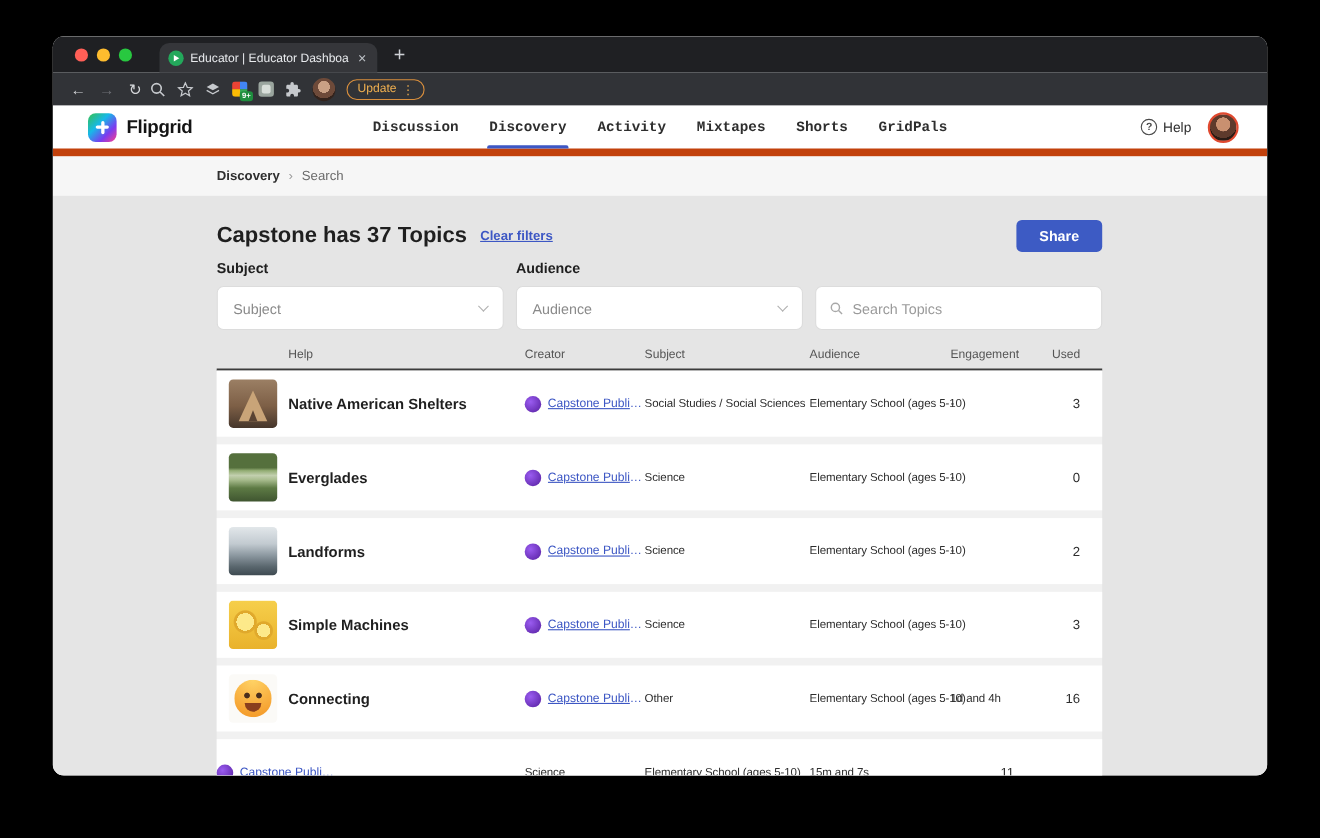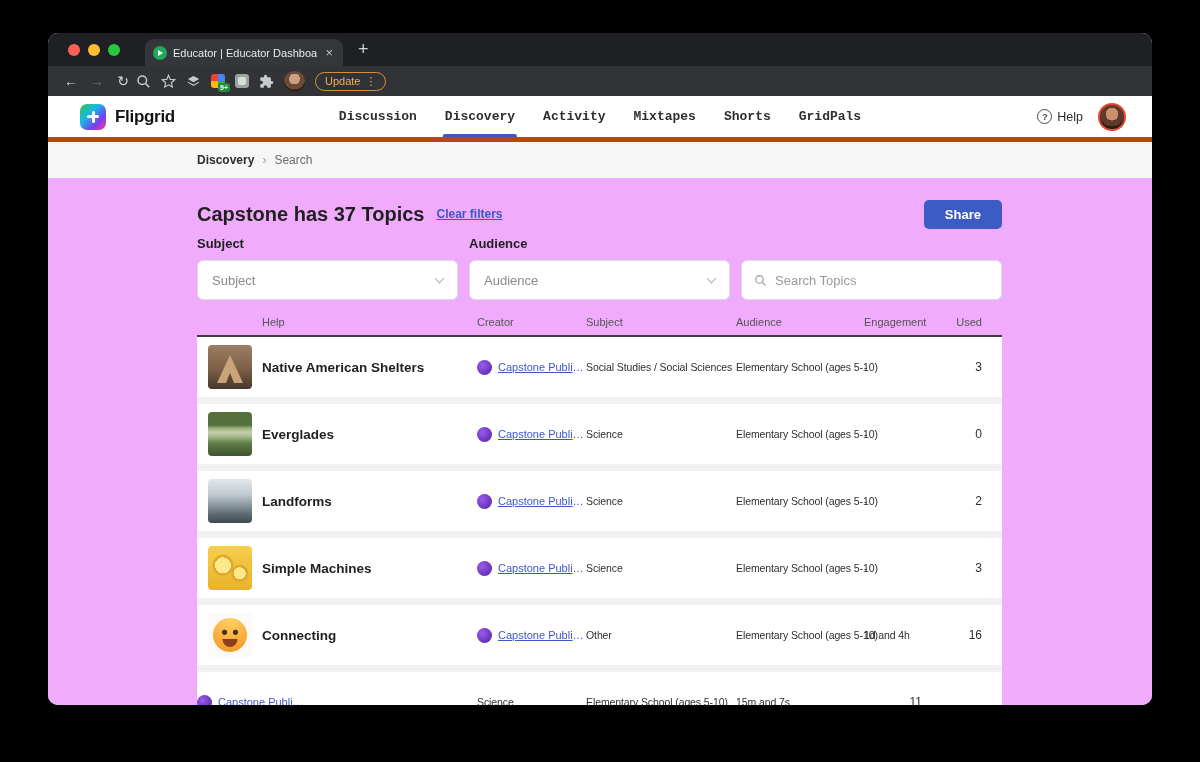--- a/index.html
+++ b/index.html
@@ -56,21 +56,21 @@
   .ext-box::after{ content:""; position:absolute; left:3px; top:3px; right:3px; bottom:3px; border-radius:2px; background:#d8ded9; }
   .chrome-avatar { width:21px; height:21px; border-radius:50%;
     background:radial-gradient(circle at 50% 38%, #caa185 0 32%, #6e4a39 33% 62%, #33231c 63%); }
   .update-btn {
     display:flex; align-items:center; gap:5px; border:1.5px solid #d98f3d; color:#f0b050;
     border-radius:12px; padding:2px 9px; font-size:11px; font-weight:normal; background:transparent;
   }
   .update-dots { font-size:11px; color:#f0b050; }
 
   
-  .app-header { height:46px; background:#fff; display:flex; align-items:center; position:relative; flex-shrink:0; border-bottom:5px solid #c2410c; }
+  .app-header { height:46px; background:#fff; display:flex; align-items:center; position:relative; flex-shrink:0; border-bottom:7px solid #c2410c; }
   .brand { display:flex; align-items:center; gap:9px; margin-left:32px; }
   .brand-logo { width:26px; height:26px; border-radius:7px; position:relative;
     background:linear-gradient(135deg,#35c24f 0%, #17b8e8 38%, #7a3cf0 70%, #ff3d8b 100%); }
   .brand-logo::before{ content:""; position:absolute; left:7px; top:11.5px; width:12px; height:3px; background:#fff; border-radius:2px; }
   .brand-logo::after{ content:""; position:absolute; left:11.5px; top:7px; width:3px; height:12px; background:#fff; border-radius:2px; }
   .brand-name { font-size:17px; font-weight:bold; color:#141414; letter-spacing:-0.3px; }
   .main-nav { position:absolute; left:50%; transform:translateX(-50%); height:100%; display:flex; gap:28px; align-items:stretch;font-family:Liberation Mono, monospace; }
   .nav-item { display:flex; align-items:center; font-size:13px; font-weight:bold; color:#2e2e2e; position:relative; cursor:pointer; }
   .nav-item.active::after { content:""; position:absolute; left:-2px; right:-2px; bottom:0; height:3px; background:#3d57c4; border-radius:2px 2px 0 0; }
   .header-right { margin-left:auto; margin-right:26px; display:flex; align-items:center; gap:15px; }
@@ -80,21 +80,21 @@
   .header-avatar { width:28px; height:28px; border-radius:50%; border:2px solid #e0492f;
     background:radial-gradient(circle at 50% 38%, #c99070 0 33%, #5e3a2c 34% 64%, #2a1b15 65%); }
 
   
   .breadcrumb-bar { height:36px; background:#f6f6f6; display:flex; align-items:center; gap:8px; padding-left:149px; font-size:12px; flex-shrink:0; }
   .crumb-section { color:#2e2e2e; font-weight:bold; }
   .crumb-sep { color:#9a9a9a; }
   .crumb-page { color:#6a6a6a; }
 
   
-  .content { flex:1; background:#f0abfc; overflow:hidden; }
+  .content { flex:1; background:#e5e5e5; overflow:hidden; }
   .content-inner { width:805px; margin-left:149px; }
   .title-row { margin-top:22px; display:flex; align-items:center; height:28px; }
   .page-title { font-size:20px; font-weight:bold; color:#1f1f1f; }
   .clear-filters { margin-left:12px; font-size:12px; font-weight:bold; color:#3d57c4; text-decoration:underline; cursor:pointer; }
   .share-btn { margin-left:auto; background:#3d5bc4; color:#fff; border:none; border-radius:5px;
     font-size:13px; font-weight:bold; padding:7px 21px; font-family:inherit; cursor:pointer; }
 
   .filters { display:flex; gap:11px; margin-top:8px; }
   .filter-col { width:261px; display:flex; flex-direction:column; }
   .filter-label { font-size:13px; font-weight:bold; color:#1f1f1f; height:16px; margin-bottom:8px; }

